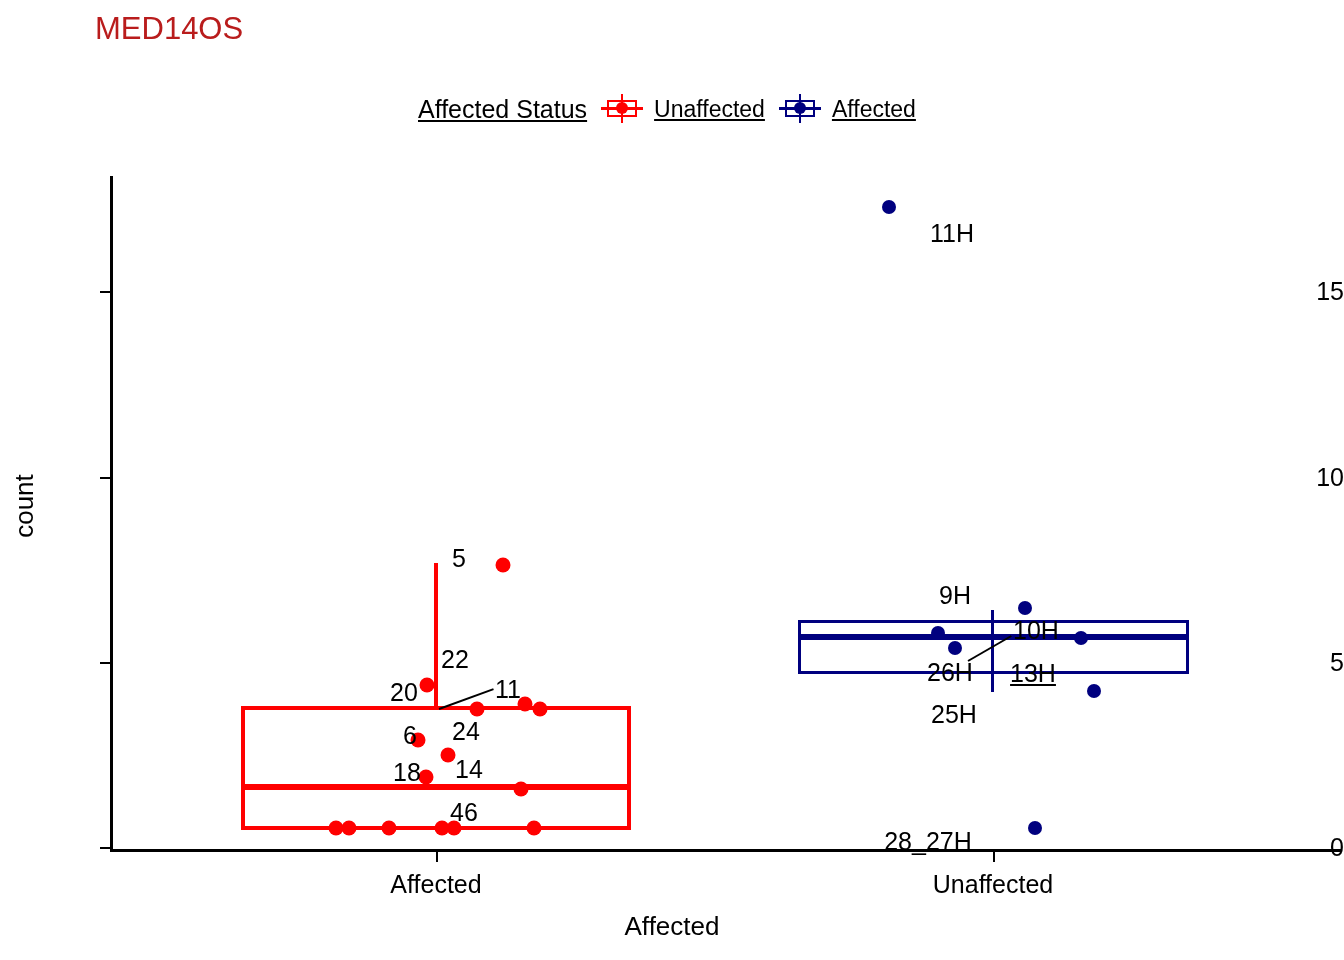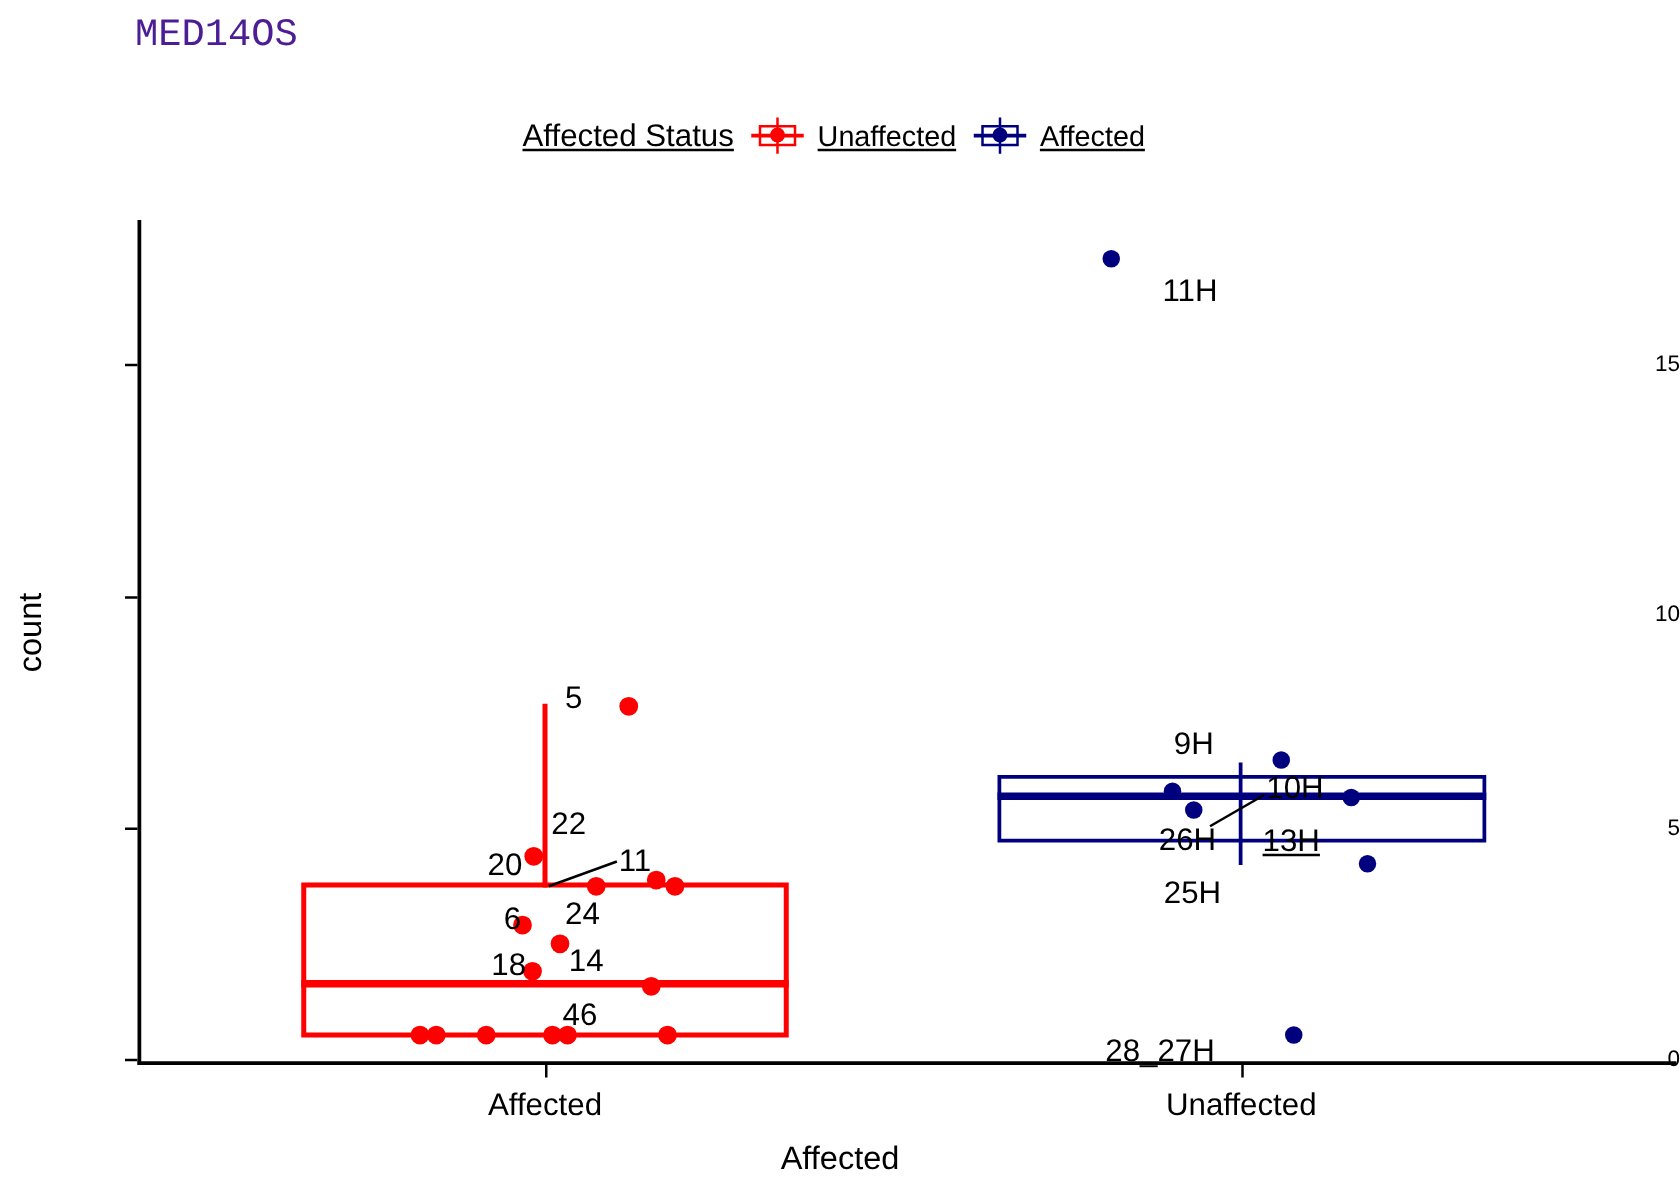--- a/index.html
+++ b/index.html
@@ -14,27 +14,26 @@
   }
   #root {
     position: relative;
     width: 1344px;
     height: 960px;
     background: #ffffff;
     overflow: hidden;
   }
   .plot-title {
     position: absolute;
-    left: 108px;
+    left: 95px;
     top: 10px;
     font-size: 31px;
     line-height: 38px;
-    color: #4c1d95;
-    white-space: nowrap;
-    font-family: Liberation Mono, monospace;
+    color: #b91c1c;
+    white-space: nowrap;
   }
   
   .legend {
     position: absolute;
     left: 418px;
     top: 90px;
     height: 38px;
     display: flex;
     align-items: center;
     gap: 14px;
@@ -126,21 +125,21 @@
     left: 100px;
     width: 10px;
     height: 2px;
     background: #000000;
   }
   .ytick-label {
     position: absolute;
     right: 0;
     width: 92px;
     text-align: right;
-    font-size: 18px;
+    font-size: 25px;
     line-height: 25px;
     color: #000000;
   }
   .xtick {
     position: absolute;
     top: 852px;
     width: 2px;
     height: 10px;
     background: #000000;
   }
@@ -242,21 +241,21 @@
     <div class="axis-line-y"></div>
     <div class="axis-line-x"></div>
 
     <div class="ytick" style="top:847px"></div>
     <div class="ytick" style="top:662px"></div>
     <div class="ytick" style="top:477px"></div>
     <div class="ytick" style="top:291px"></div>
 
     <div class="ytick-label" style="top:835px">0</div>
     <div class="ytick-label" style="top:650px">5</div>
-    <div class="ytick-label" style="top:479px">10</div>
+    <div class="ytick-label" style="top:465px">10</div>
     <div class="ytick-label" style="top:279px">15</div>
 
     <div class="xtick" style="left:436px"></div>
     <div class="xtick" style="left:993px"></div>
     <div class="xtick-label" style="left:436px">Affected</div>
     <div class="xtick-label" style="left:993px">Unaffected</div>
 
     <div class="axis-title-x">Affected</div>
     <div class="axis-title-y">count</div>
 

